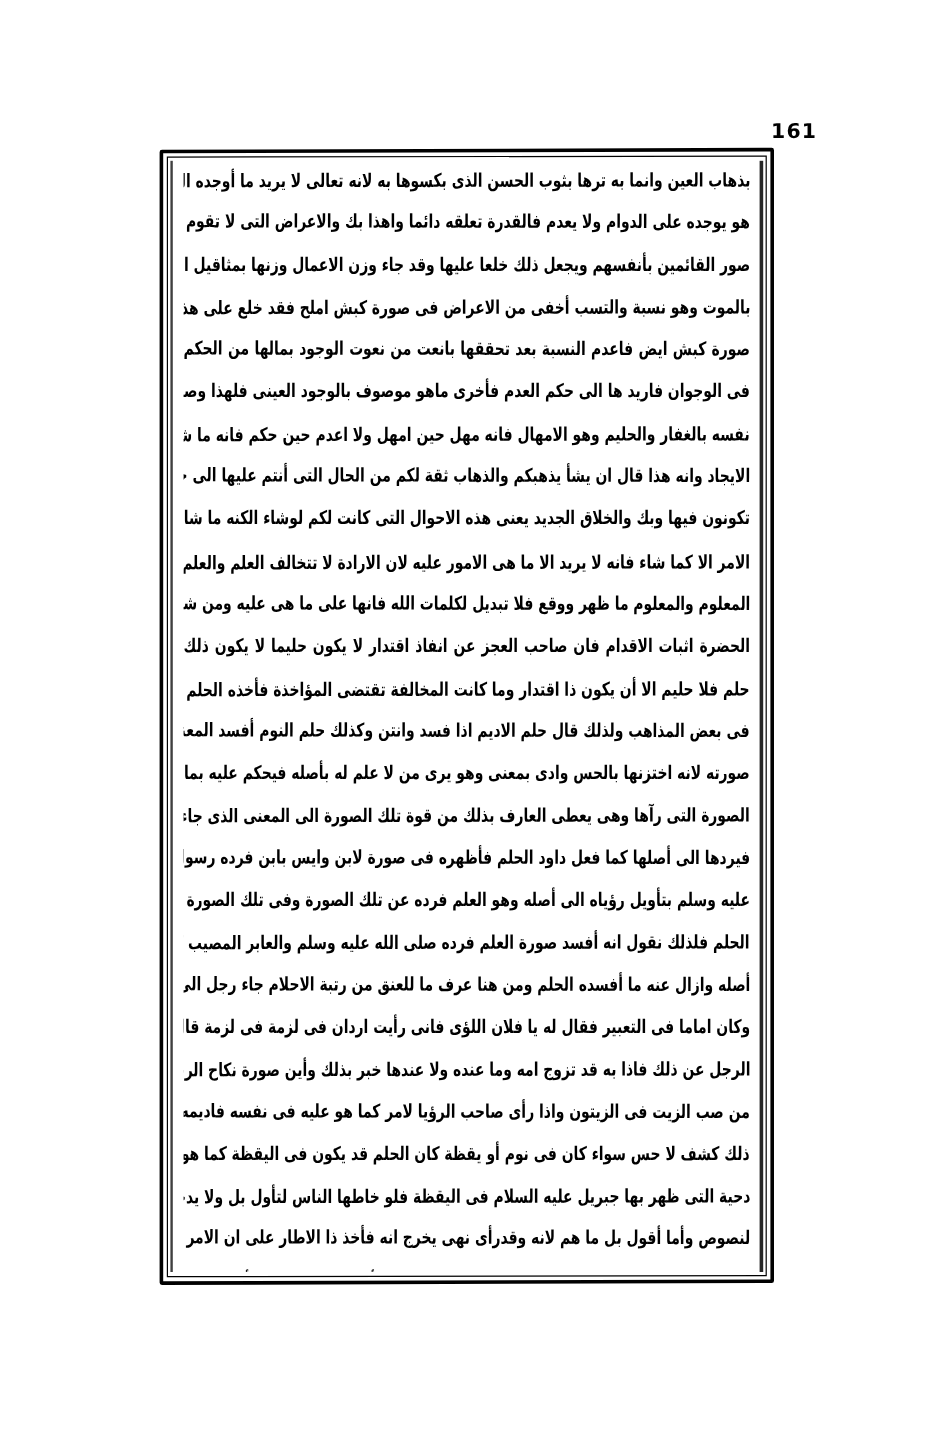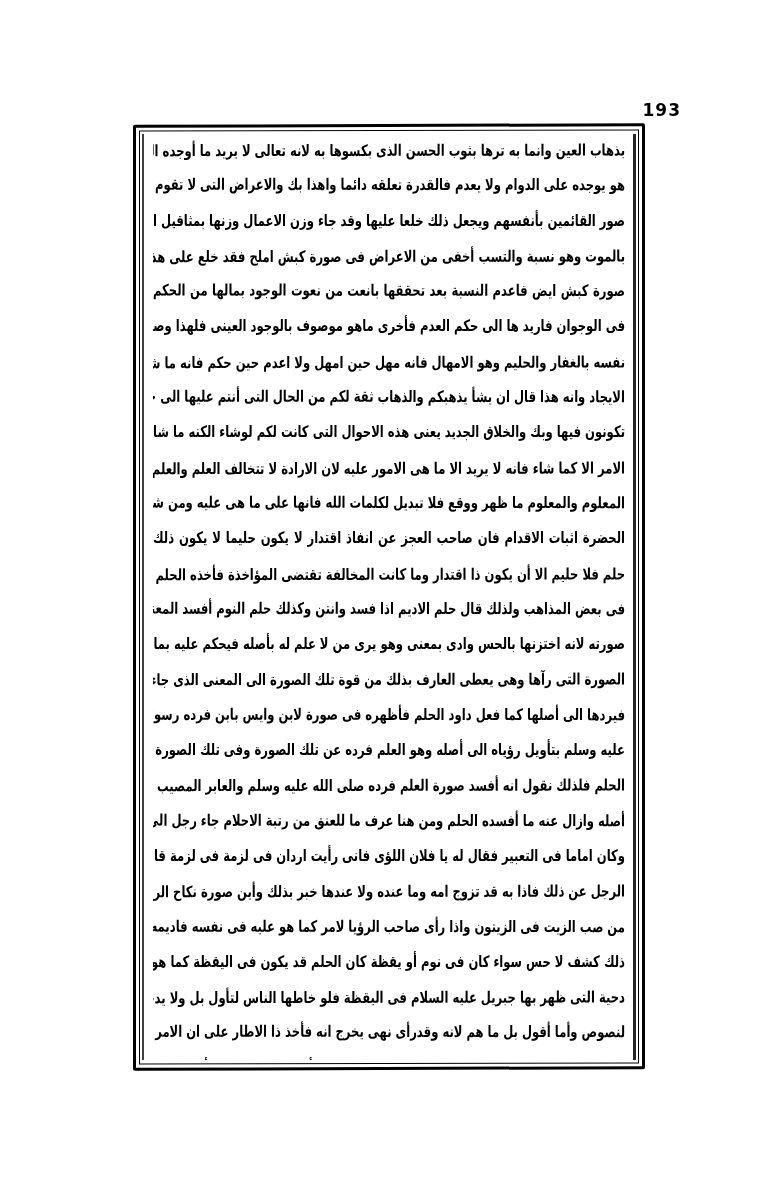--- a/index.html
+++ b/index.html
@@ -113,21 +113,21 @@
     font-weight:700;
     color:#000;
     display:inline-block;
     margin-right:-342px;
     transform:scaleY(1.15);
   }
 </style>
 </head>
 <body>
 
-<div class="page-number">193</div>
+<div class="page-number">161</div>
 
 <div class="frame-wrap">
   <div class="frame-outer"></div>
   <div class="frame-inner"></div>
   <div class="frame-ink-right"></div>
   <div class="frame-ink-left"></div>
 
   <div class="content">
 
     <div class="text-block" id="text-block">

